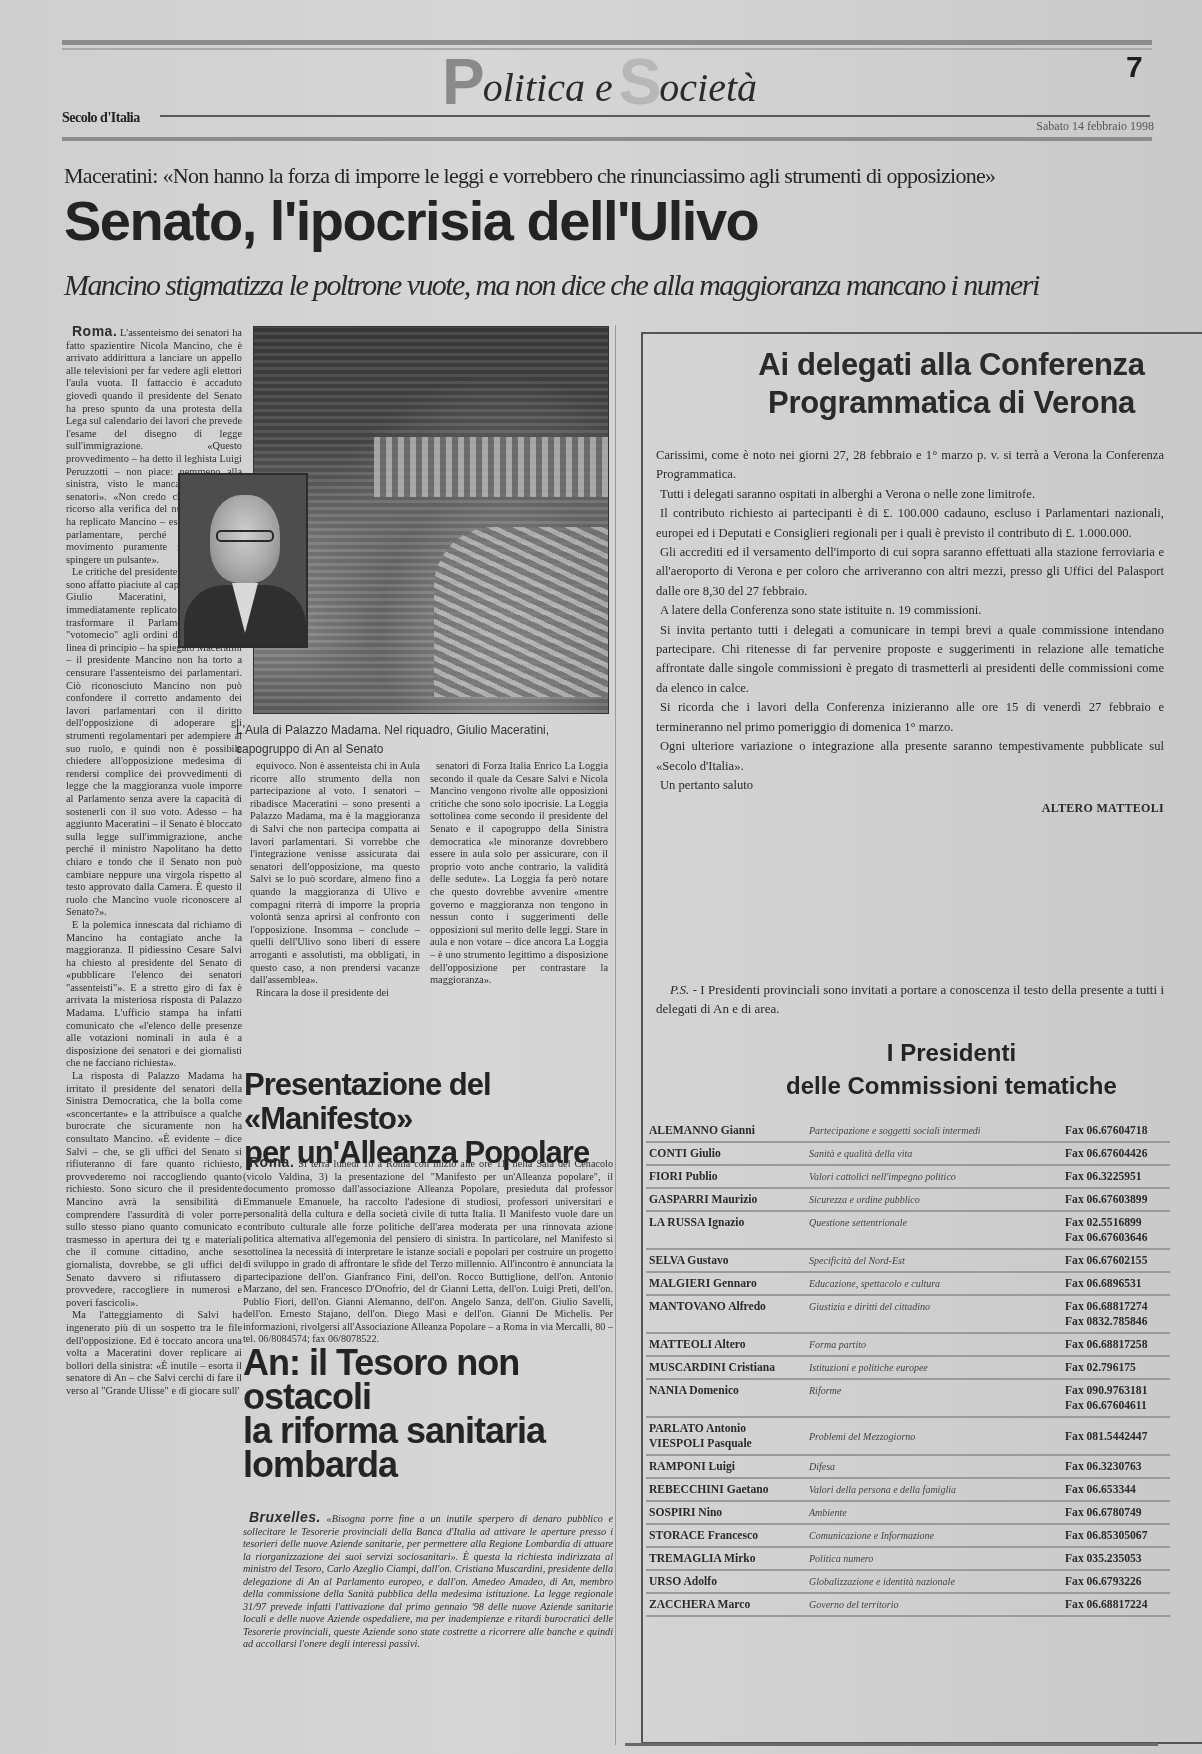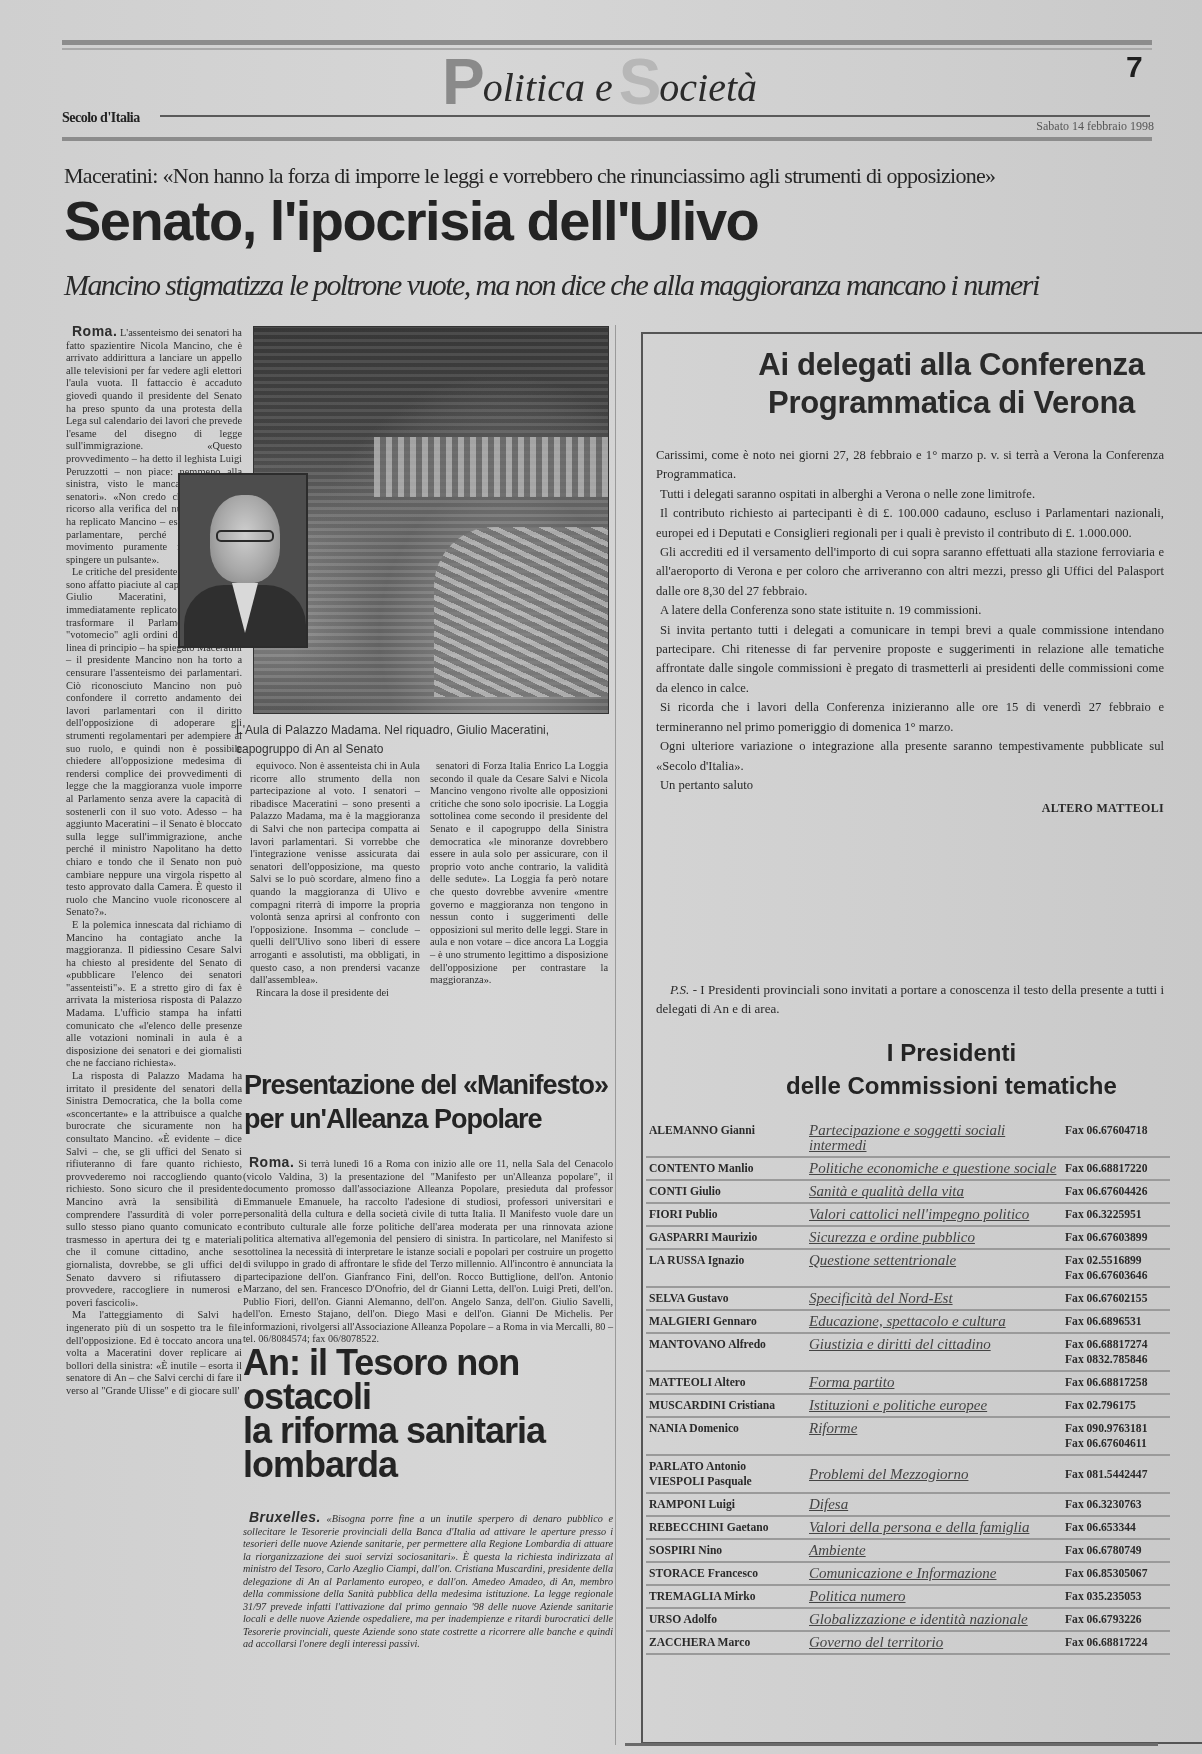--- a/index.html
+++ b/index.html
@@ -54,21 +54,21 @@
   .inset .glasses { position: absolute; left: 36px; top: 55px; width: 58px; height: 12px; border: 2px solid #2a2a2a; border-radius: 5px; }
   .inset .suit { position: absolute; left: 4px; top: 110px; width: 122px; height: 70px; background: #2f2f2f; border-radius: 40px 40px 0 0; }
   .inset .shirt { position: absolute; left: 52px; top: 108px; width: 26px; height: 50px; background: #d9d9d9; clip-path: polygon(0 0,100% 0,50% 100%); }
 
   .caption { position: absolute; left: 236px; top: 721px; width: 356px; font-family: "Liberation Sans", sans-serif; font-size: 12px; line-height: 19px; color: #333; }
 
   .col-mid-a { left: 250px; top: 760px; width: 170px; }
   .col-mid-b { left: 430px; top: 760px; width: 178px; }
 
   .story-head { position: absolute; font-family: "Liberation Sans", sans-serif; font-weight: bold; letter-spacing: -1px; color: #242424; line-height: 34px; }
-  .h-manifesto { left: 244px; top: 1068px; font-size: 27px; width: 372px; }
+  .h-manifesto { left: 244px; top: 1068px; font-size: 31px; width: 372px; }
   .col-manifesto { left: 243px; top: 1156px; width: 370px; font-size: 10.2px; line-height: 12.5px; }
   .h-tesoro { left: 243px; top: 1346px; font-size: 36px; width: 372px; }
   .col-tesoro { left: 243px; top: 1511px; width: 370px; font-size: 10.2px; line-height: 12.5px; font-style: italic; }
 
   .vsep { position: absolute; left: 615px; top: 325px; width: 1px; height: 1420px; background: #9a9a9a; }
 
   
   .box { position: absolute; left: 625px; top: 332px; width: 622px; height: 1412px; border: 2px solid #555; border-right-width: 3px; margin-left: 16px; }
   .box-title { position: absolute; left: 0; top: 12px; width: 100%; text-align: center; font-family: "Liberation Sans", sans-serif;
                font-weight: bold; font-size: 31px; line-height: 38px; color: #2a2a2a; letter-spacing: -0.3px; }
@@ -76,21 +76,21 @@
   .letter p { text-indent: 4px; }
   .signature { text-align: right; font-weight: bold; font-size: 12px; letter-spacing: 0.3px; margin-top: 4px; }
   .ps { position: absolute; left: 13px; top: 646px; width: 508px; font-size: 13px; line-height: 19.4px; color: #2a2a2a; text-align: justify; }
   .ps .ps-label { font-style: italic; }
   .pres-title { position: absolute; left: 0; top: 702px; width: 100%; text-align: center; font-family: "Liberation Sans", sans-serif;
                 font-weight: bold; font-size: 24px; line-height: 33px; color: #242424; }
 
   .ptable { position: absolute; left: 3px; top: 786px; width: 524px; border-collapse: collapse; font-size: 12px; color: #2a2a2a; }
   .ptable td { border-bottom: 2px solid #9a9a9a; padding: 3px 0 3px 3px; vertical-align: top; line-height: 15px; }
   .ptable td.name { width: 160px; font-weight: bold; white-space: nowrap; font-size: 11.6px; }
-  .ptable td.comm { width: 256px; font-style: italic; color: #444; font-size: 15px; text-decoration: underline; }
+  .ptable td.comm { width: 256px; font-style: italic; color: #444; font-size: 10px; }
   .ptable td.fax { font-weight: bold; white-space: nowrap; font-size: 11.6px; }
   .ptable tr.tall td.comm { padding-top: 3px; }
   .ptable tr.parlato td { line-height: 15px; }
   .ptable tr.parlato td.comm, .ptable tr.parlato td.fax { vertical-align: middle; }
 
   .bottom-rule { position: absolute; left: 625px; top: 1743px; width: 533px; height: 3px; background: #6a6a6a; }
 </style>
 </head>
 <body>
 
@@ -188,27 +188,20 @@
     <table class="ptable">
       <tbody id="ptable-body">
           <tr>
             <td class="name">ALEMANNO Gianni</td>
             <td class="comm">Partecipazione e soggetti sociali intermedi</td>
             <td class="fax">
               <div>Fax 06.67604718</div>
             </td>
           </tr>
           <tr>
-            <td class="name">CONTENTO Manlio</td>
-            <td class="comm">Politiche economiche e questione sociale</td>
-            <td class="fax">
-              <div>Fax 06.68817220</div>
-            </td>
-          </tr>
-          <tr>
             <td class="name">CONTI Giulio</td>
             <td class="comm">Sanità e qualità della vita</td>
             <td class="fax">
               <div>Fax 06.67604426</div>
             </td>
           </tr>
           <tr>
             <td class="name">FIORI Publio</td>
             <td class="comm">Valori cattolici nell'impegno politico</td>
             <td class="fax">

